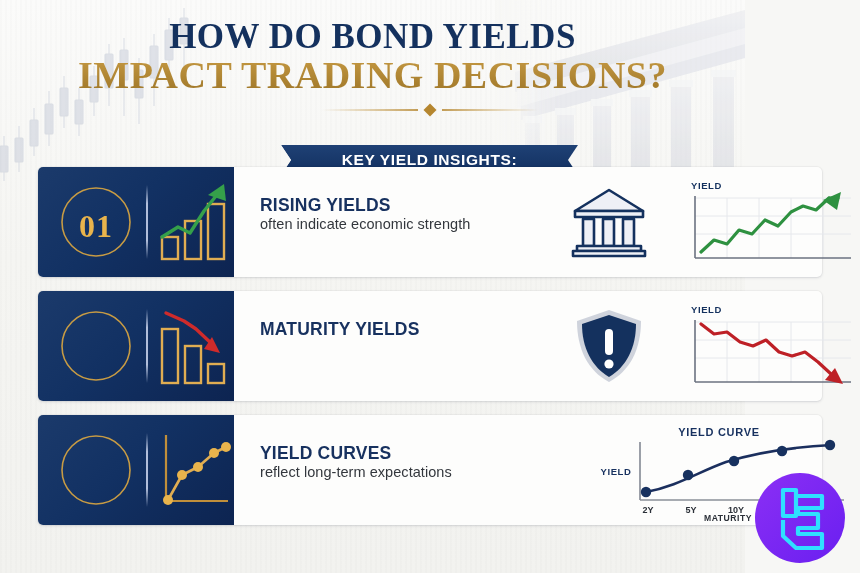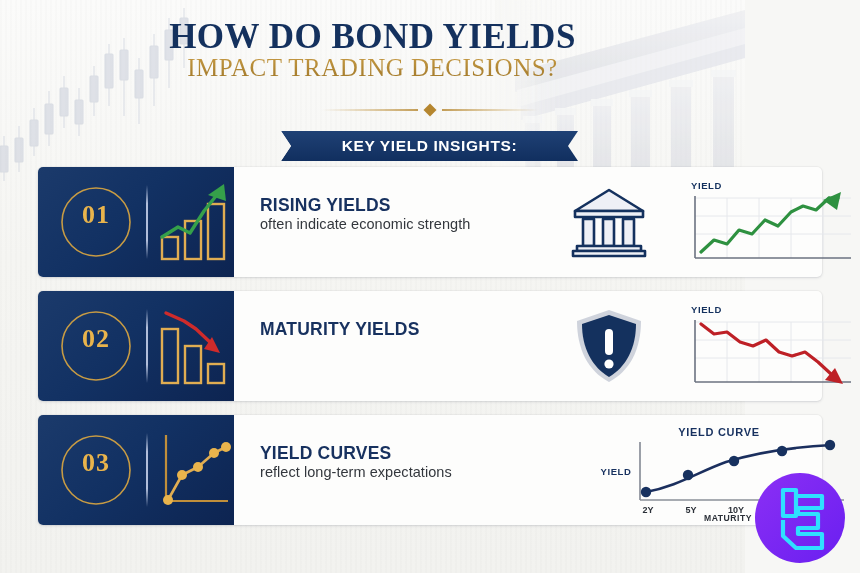--- a/index.html
+++ b/index.html
@@ -21,52 +21,52 @@
   .bg-candles{position:absolute;left:-6px;top:-4px;width:210px;height:190px;opacity:.5;}
   .bg-building{position:absolute;right:0;top:0;width:250px;height:175px;opacity:.85;}
 
   
   .title-wrap{position:absolute;left:0;right:0;top:18px;text-align:center;}
   .title-1{
     font-family:"Liberation Serif", serif;font-weight:bold;
     font-size:35px;letter-spacing:.5px;color:#14315e;line-height:1.06;
   }
   .title-2{
-    font-family:"Liberation Serif", serif;font-weight:normal;
-    font-size:25px;letter-spacing:.5px;line-height:1.06;
+    font-family:"Liberation Serif", serif;font-weight:bold;
+    font-size:38px;letter-spacing:.5px;line-height:1.06;
     color:#a9812f;
     background:linear-gradient(180deg,#c79b44 0%,#9d7527 100%);
     -webkit-background-clip:text;background-clip:text;color:transparent;
   }
   .ornament{position:absolute;left:0;right:0;top:100px;height:20px;}
 
   
-  .ribbon{position:absolute;left:281px;top:131px;width:297px;height:30px;}
+  .ribbon{position:absolute;left:281px;top:145px;width:297px;height:30px;}
   .ribbon-text{
     position:absolute;left:0;right:0;top:0;height:30px;
     display:flex;align-items:center;justify-content:center;
     color:#ffffff;font-weight:bold;font-size:15.5px;letter-spacing:.6px;
   }
 
   
   .row{position:absolute;left:38px;width:784px;height:110px;
        background:#fdfdfc;border-radius:5px;
        box-shadow:0 1px 3px rgba(20,30,60,.13),0 0 0 1px rgba(0,0,0,.03);}
   #row-0{top:167px;}
   #row-1{top:291px;}
   #row-2{top:415px;}
 
   .navy{position:absolute;left:0;top:0;width:196px;height:110px;
         border-radius:5px 0 0 5px;
         background:linear-gradient(135deg,#1b3a6b 0%,#123163 45%,#0d2451 100%);
         overflow:hidden;}
   .num-circle{position:absolute;left:20px;top:17px;width:76px;height:76px;}
-  .num-txt{position:absolute;left:20px;top:10px;width:76px;height:76px;
+  .num-txt{position:absolute;left:20px;top:21px;width:76px;height:76px;
            display:flex;align-items:center;justify-content:center;
-           font-family:"Liberation Serif", serif;font-weight:bold;font-size:26px;
+           font-family:"Liberation Serif", serif;font-weight:bold;font-size:32px;
            color:#e9b44c;letter-spacing:1px;}
   .vdiv{position:absolute;left:108px;top:18px;width:1.5px;height:74px;
         background:linear-gradient(180deg,rgba(200,210,235,0) 0%,rgba(205,215,240,.85) 25%,rgba(205,215,240,.85) 75%,rgba(200,210,235,0) 100%);}
   .navy-art{position:absolute;left:118px;top:8px;width:78px;height:94px;}
 
   .txtblock{position:absolute;left:222px;top:28px;width:300px;}
   .headline{font-size:17.5px;font-weight:bold;color:#17315f;letter-spacing:.2px;}
   .subline{font-size:14.5px;color:#33373d;letter-spacing:.05px;}
 
   .glyph{position:absolute;top:14px;width:82px;height:82px;}
@@ -272,21 +272,20 @@
       <polygon points="158,16 154,34 140,24" fill="#2e9140"></polygon>
       <line x1="146" y1="22" x2="155" y2="22" stroke="#2e9140" stroke-width="3.2" stroke-linecap="round"></line>
     </svg>
   </div>
 
   <div class="row" id="row-1">
     <div class="navy">
       <svg class="num-circle" viewBox="0 0 76 76">
         <circle cx="38" cy="38" r="34" fill="none" stroke="#c79b44" stroke-width="1.6"></circle>
       </svg>
-      <div class="num-txt">02</div>
       <div class="vdiv"></div>
       <svg class="navy-art" viewBox="0 0 78 94">
         <g fill="none" stroke="#e0ad52" stroke-width="2.4">
           <rect x="6" y="30" width="16" height="54"></rect>
           <rect x="29" y="47" width="16" height="37"></rect>
           <rect x="52" y="65" width="16" height="19"></rect>
         </g>
         <polyline points="10,14 28,22 40,30 56,45" fill="none" stroke="#cf2b2b" stroke-width="3.4" stroke-linejoin="round" stroke-linecap="round"></polyline>
         <polygon points="64,54 48,50 56,38" fill="#cf2b2b"></polygon>
       </svg>
@@ -319,21 +318,20 @@
       <polyline points="18,24 31,34 44,32 57,42 70,46 83,40 96,52 109,56 122,52 135,62 148,74" fill="none" stroke="#be2026" stroke-width="3.2" stroke-linejoin="round" stroke-linecap="round"></polyline>
       <polygon points="160,84 142,80 152,68" fill="#be2026"></polygon>
     </svg>
   </div>
 
   <div class="row" id="row-2">
     <div class="navy">
       <svg class="num-circle" viewBox="0 0 76 76">
         <circle cx="38" cy="38" r="34" fill="none" stroke="#c79b44" stroke-width="1.6"></circle>
       </svg>
-      <div class="num-txt">03</div>
       <div class="vdiv"></div>
       <svg class="navy-art" viewBox="0 0 78 94">
         <line x1="10" y1="12" x2="10" y2="78" stroke="#c08f3b" stroke-width="2.2"></line>
         <line x1="10" y1="78" x2="72" y2="78" stroke="#c08f3b" stroke-width="2.2"></line>
         <polyline points="12,77 26,52 42,44 58,30 70,24" fill="none" stroke="#e0ad52" stroke-width="2.6" stroke-linejoin="round"></polyline>
         <g fill="#e9b44c">
           <circle cx="12" cy="77" r="5"></circle>
           <circle cx="26" cy="52" r="5"></circle>
           <circle cx="42" cy="44" r="5"></circle>
           <circle cx="58" cy="30" r="5"></circle>

